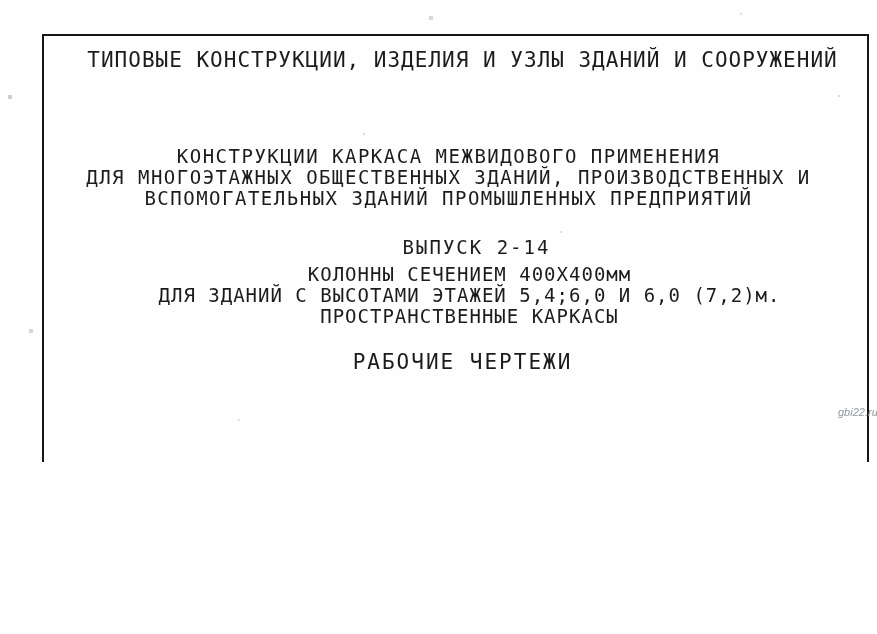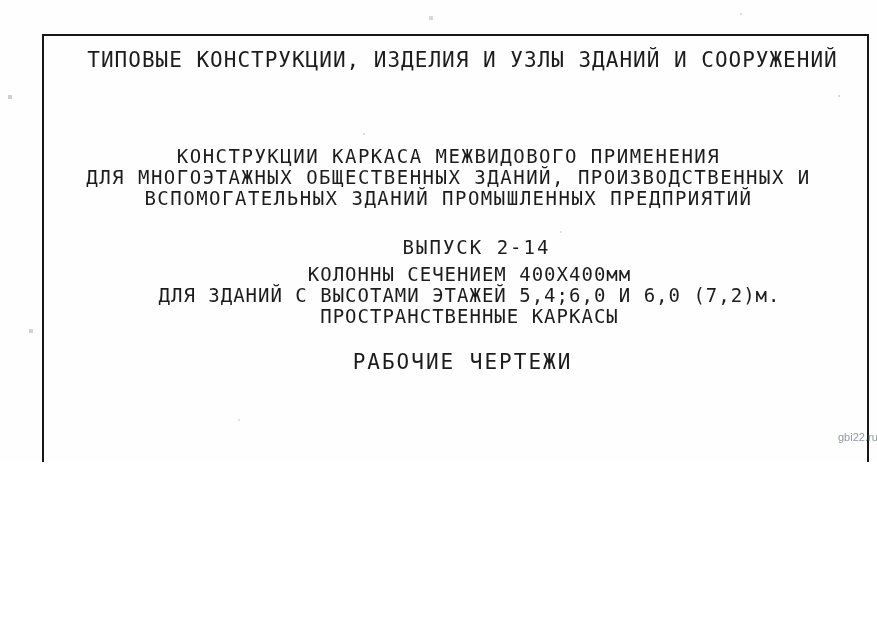--- a/index.html
+++ b/index.html
@@ -81,26 +81,27 @@
   }
   .stamp-price {
     font-size: 11px;
     letter-spacing: 1px;
     padding-left: 9px;
     margin-top: 3px;
     word-spacing: 4px;
   }
   .watermark {
     position: absolute;
-    left: 838px; top: 431px;
+    left: 838px; top: 406px;
     font-family: "Liberation Sans", sans-serif;
     font-size: 11px;
     color: #90989c;
     z-index: 3;
     white-space: nowrap;
+    font-style: italic;
   }
   .print-mark {
     position: absolute;
     left: 46px; top: 603px;
     width: 80px; height: 5px;
     background: repeating-linear-gradient(90deg, #6f6f6f 0 2px, transparent 2px 4px, #8a8a8a 4px 5px, transparent 5px 7px);
     opacity: 0.5;
   }
   .speck {
     position: absolute;

